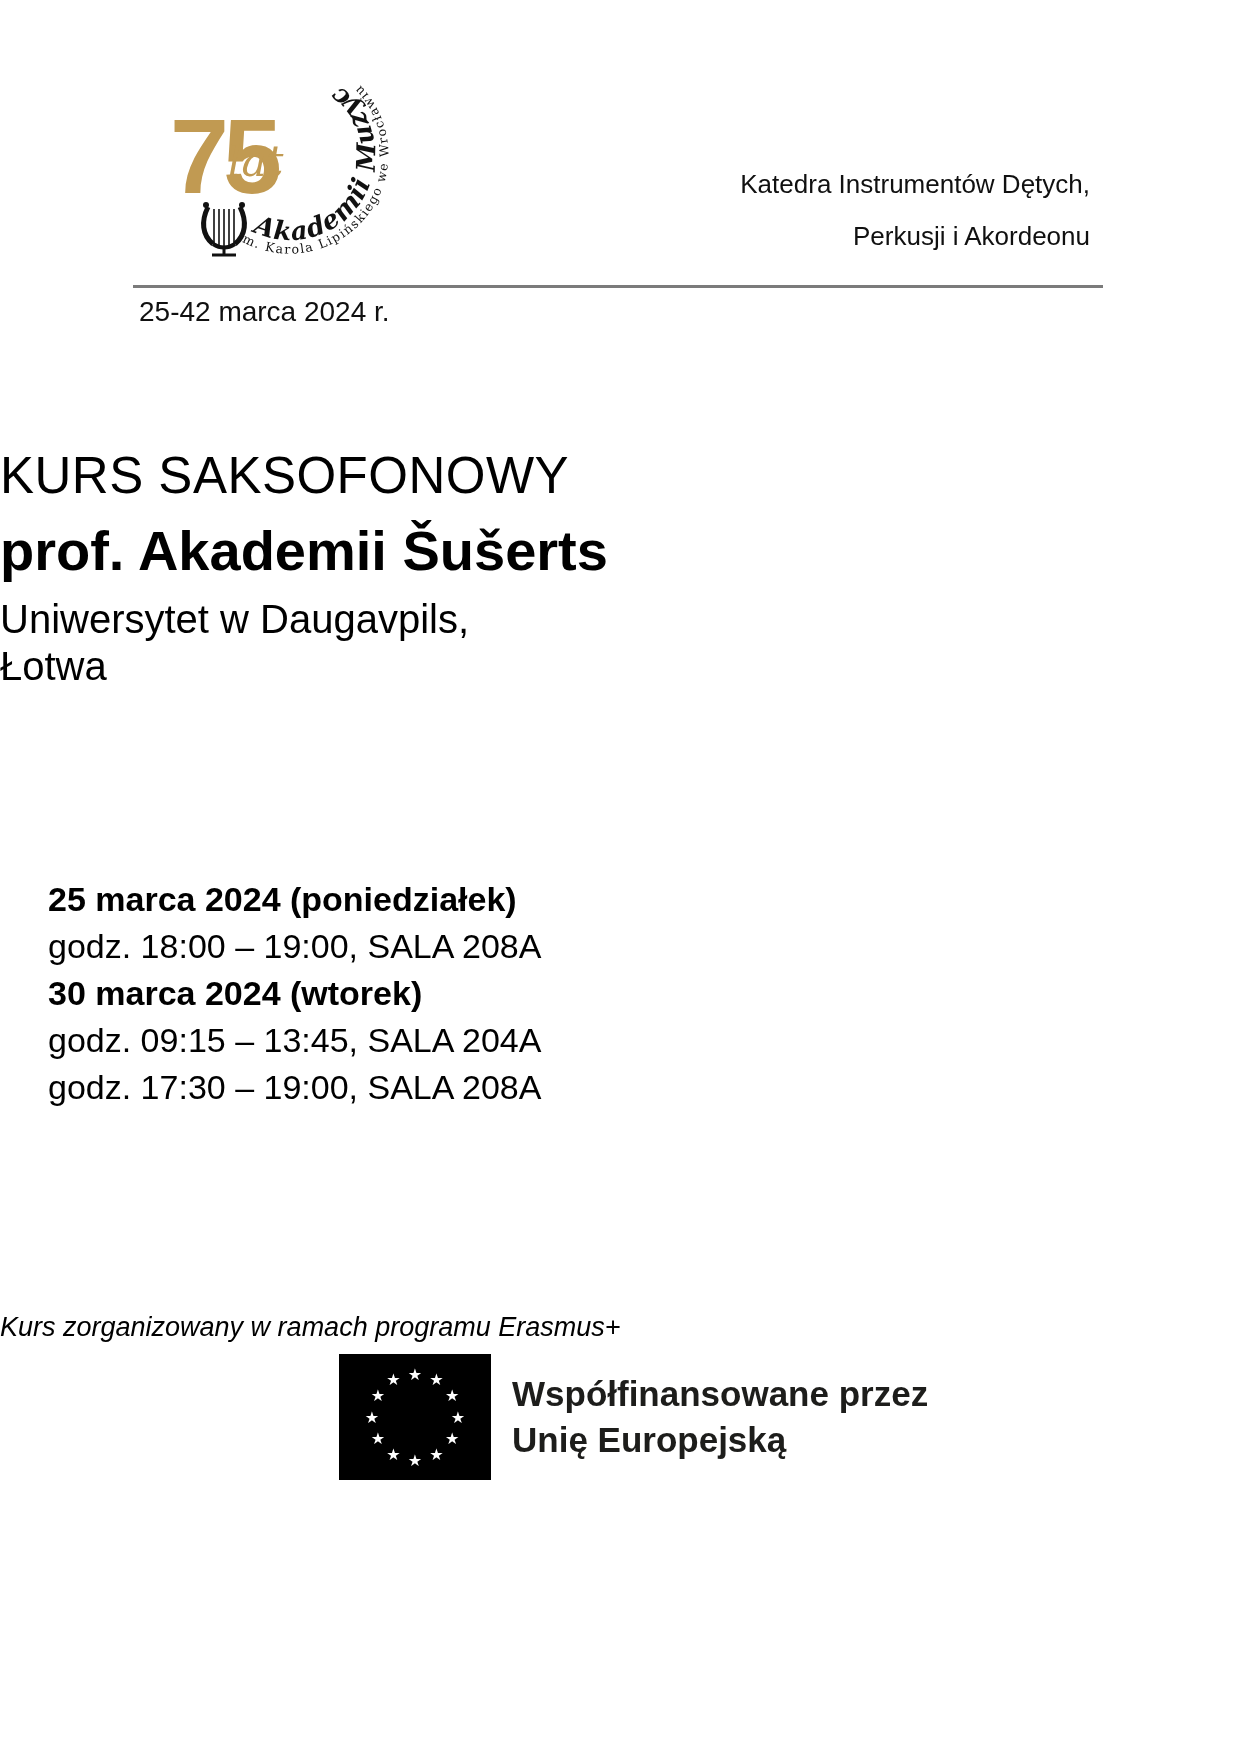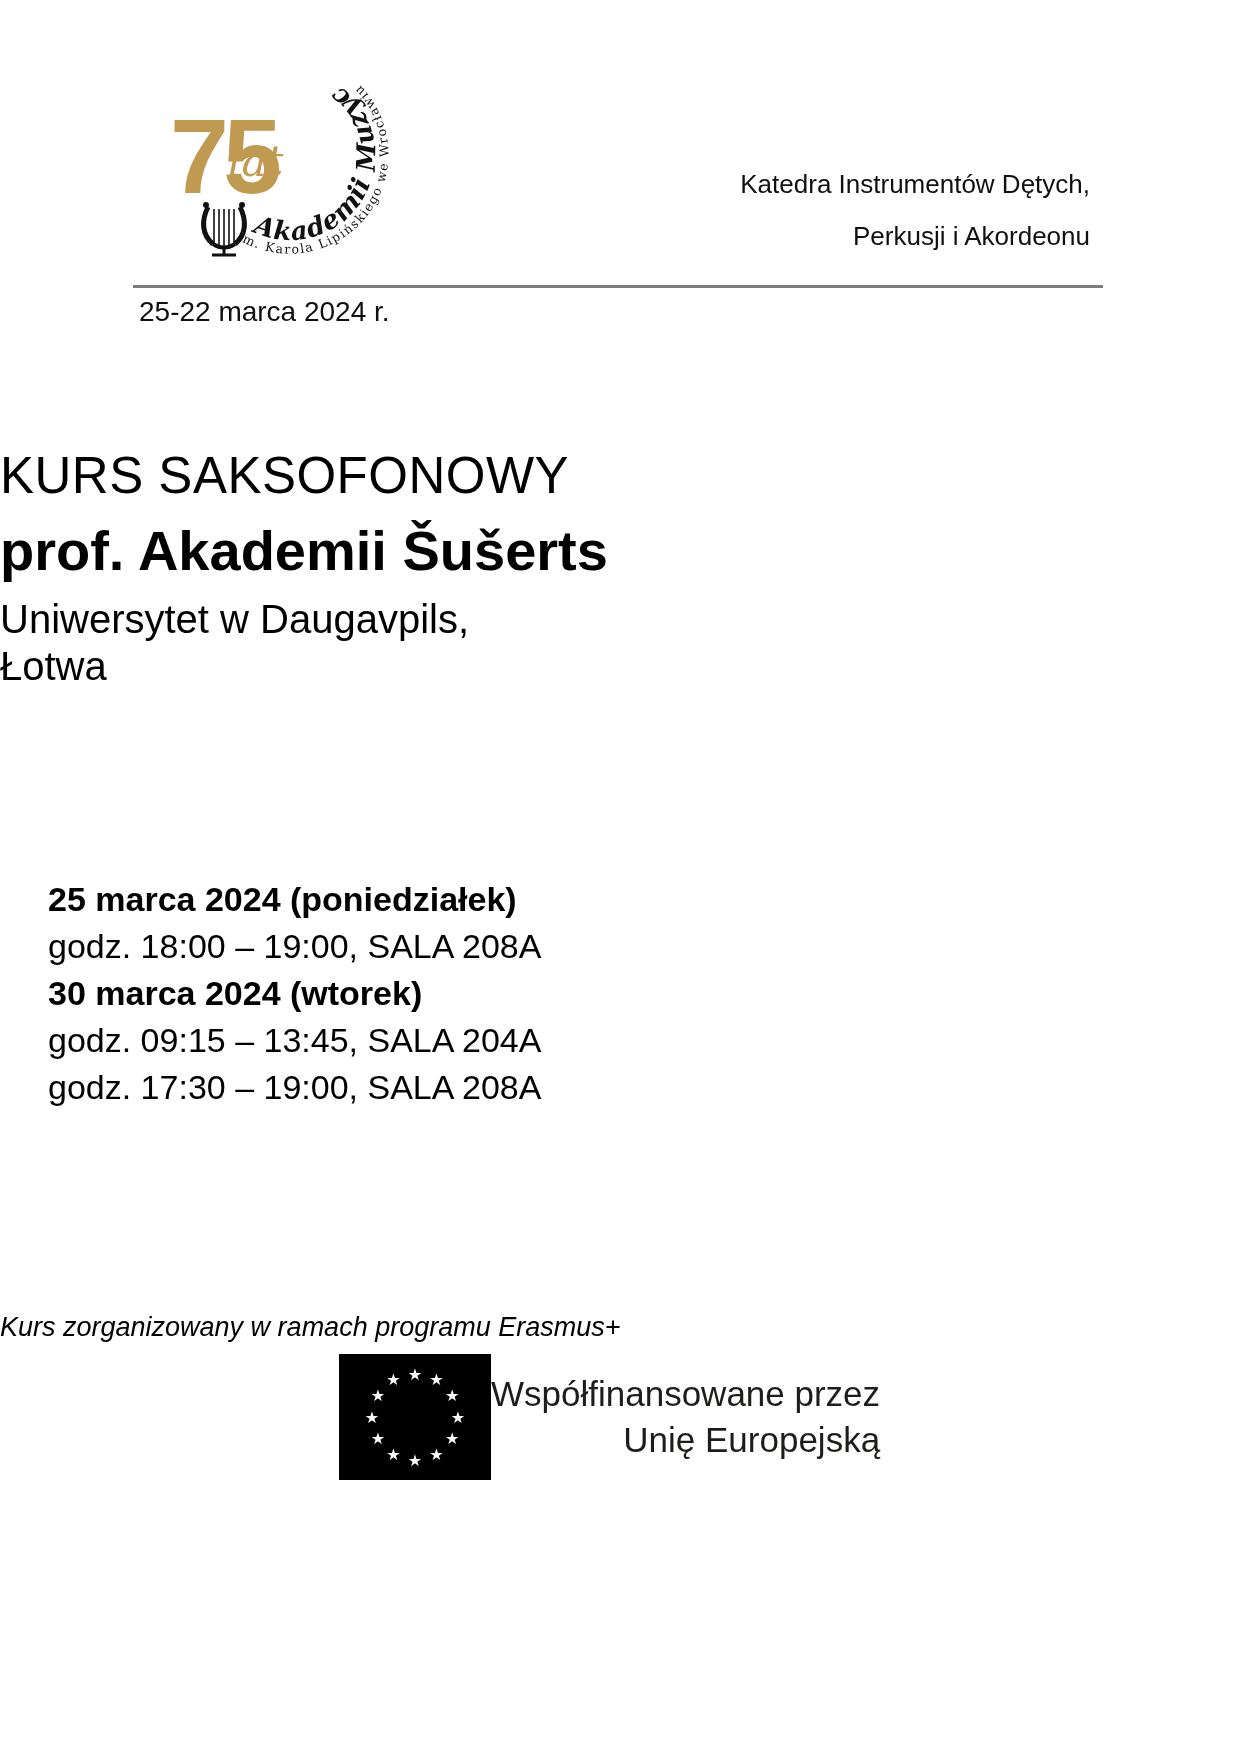--- a/index.html
+++ b/index.html
@@ -23,22 +23,22 @@
   .title  { top:446px; font-size:51px; letter-spacing:0.5px; }
   .prof   { top:518px; font-size:56px; font-weight:bold; }
   .uni    { top:596px; font-size:40px; line-height:47px; }
   .sched  { top:876px; font-size:34px; line-height:47px;margin-left:48px; }
   .sched .b { font-weight:bold; }
   .erasmus { top:1312px; font-size:27px; font-style:italic; }
 
   .eu-row { position:absolute; left:339px; top:1354px; display:flex; align-items:center; }
   .eu-flag { display:block; }
   .eu-text {
-    font-size:35px; font-weight:normal; line-height:46px;
-    color:#1d1d1b; text-align:right;
+    margin-left:21px; font-size:35px; font-weight:bold; line-height:46px;
+    color:#1d1d1b; text-align:left;
   }
 </style>
 </head>
 <body>
 
 <div class="page">
 
   <div class="logo-wrap">
     <svg width="270" height="210" viewBox="0 0 270 210">
       <defs>
@@ -70,21 +70,21 @@
     </svg>
   </div>
 
   <div class="dept">
     <div>Katedra Instrumentów Dętych,</div>
     <div>Perkusji i Akordeonu</div>
   </div>
 
   <div class="rule"></div>
 
-  <div class="date">25-22 marca 2024 r.</div>
+  <div class="date">25-42 marca 2024 r.</div>
 
   <div class="center-block title">KURS SAKSOFONOWY</div>
 
   <div class="center-block prof">prof. Akademii Šušerts</div>
 
   <div class="center-block uni">
     <div>Uniwersytet w Daugavpils,</div>
     <div>Łotwa</div>
   </div>
 

